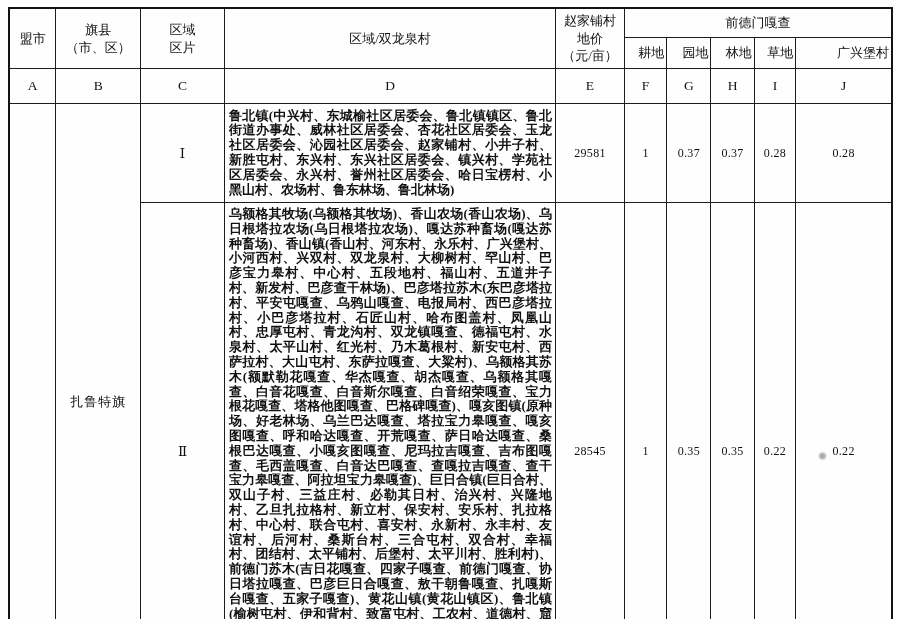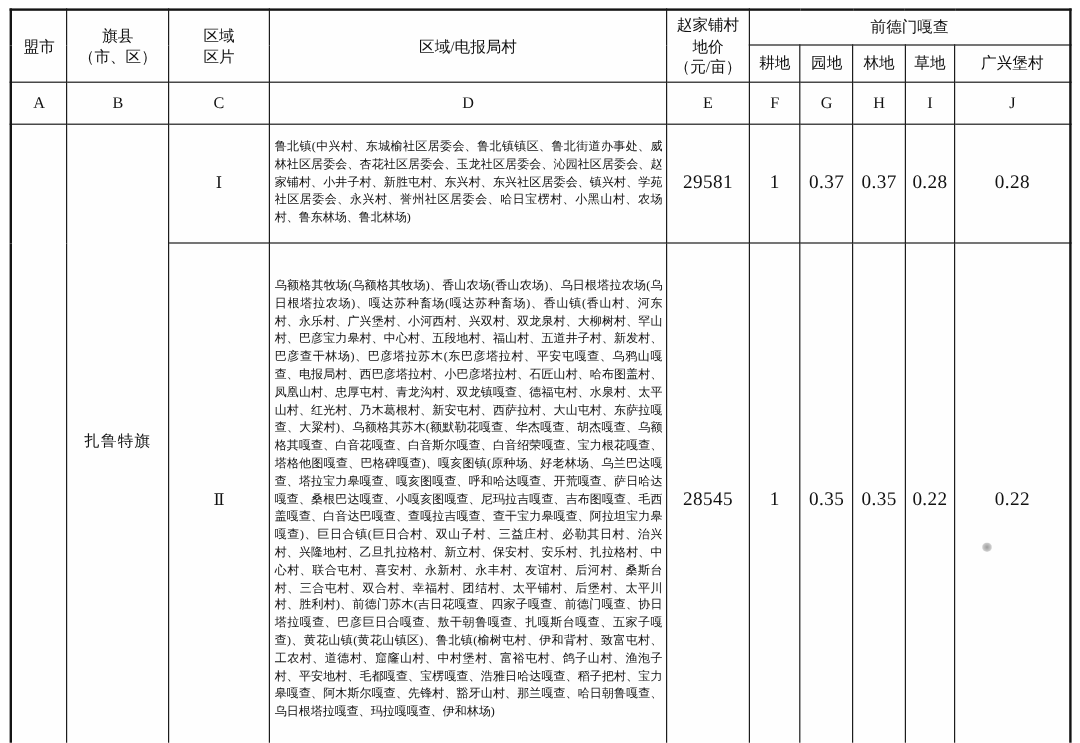--- a/index.html
+++ b/index.html
@@ -6,26 +6,26 @@
   .page{position:relative;width:900px;height:619px;background:#ffffff;
         font-family:"Liberation Serif","DejaVu Serif",serif;color:#111;}
   .doc-table{position:absolute;left:8px;top:7px;width:885px;
              border-collapse:collapse;table-layout:fixed;background:#fefefe;}
   .doc-table, .doc-table td, .doc-table th{border:1px solid #1c1c1c;}
   .doc-table{border:2px solid #141414;}
   .doc-table th{font-weight:normal;font-size:13px;text-align:center;vertical-align:middle;
                 padding:2px;white-space:pre-line;line-height:1.35;}
   .doc-table td{font-size:13px;text-align:center;vertical-align:middle;padding:2px;}
   td.letter{height:30px;font-size:13.5px;}
-  td.desc{font-size:10px;text-align:justify;text-justify:inter-character;
-          vertical-align:middle;line-height:14.8px;padding:4px 3px 4px 4px;}
+  td.desc{font-size:13px;text-align:justify;text-justify:inter-character;
+          vertical-align:middle;line-height:14.8px;padding:4px 3px 4px 4px;font-weight:bold;}
   td.zone{font-size:13.5px;}
-  td.price, td.coef{font-size:16px;letter-spacing:0.3px;}
+  td.price, td.coef{font-size:12px;letter-spacing:0.3px;}
   tr.hdr-top th{height:24px;}
-  tr.hdr-sub th{height:26px;}
+  tr.hdr-sub th{height:26px;text-align:right;}
   tr.row-1 td{height:90px;}
   tr.row-2 td{height:420px;}
   .county{font-size:13.5px;letter-spacing:1px;}
   .artifact{position:absolute;left:818px;top:452px;width:9px;height:8px;border-radius:50%;
             background:radial-gradient(circle,#9b9b9b 0%,#c9c9c9 55%,rgba(255,255,255,0) 75%);}
 </style>
 </head>
 <body>
 
 <div class="page">
@@ -42,21 +42,21 @@
         <col style="width:4.7%">
       <col style="width:10.9%">
     </colgroup>
     <tbody>
       <tr class="hdr-top">
         <th rowspan="2">盟市</th>
         <th rowspan="2">旗县
 （市、区）</th>
         <th rowspan="2">区域
 区片</th>
-        <th rowspan="2">区域/电报局村</th>
+        <th rowspan="2">区域/双龙泉村</th>
         <th rowspan="2">赵家铺村
 地价
 （元/亩）</th>
         <th colspan="5">前德门嘎查</th>
       </tr>
       <tr class="hdr-sub">
         <th>耕地</th>
         <th>园地</th>
         <th>林地</th>
         <th>草地</th>

